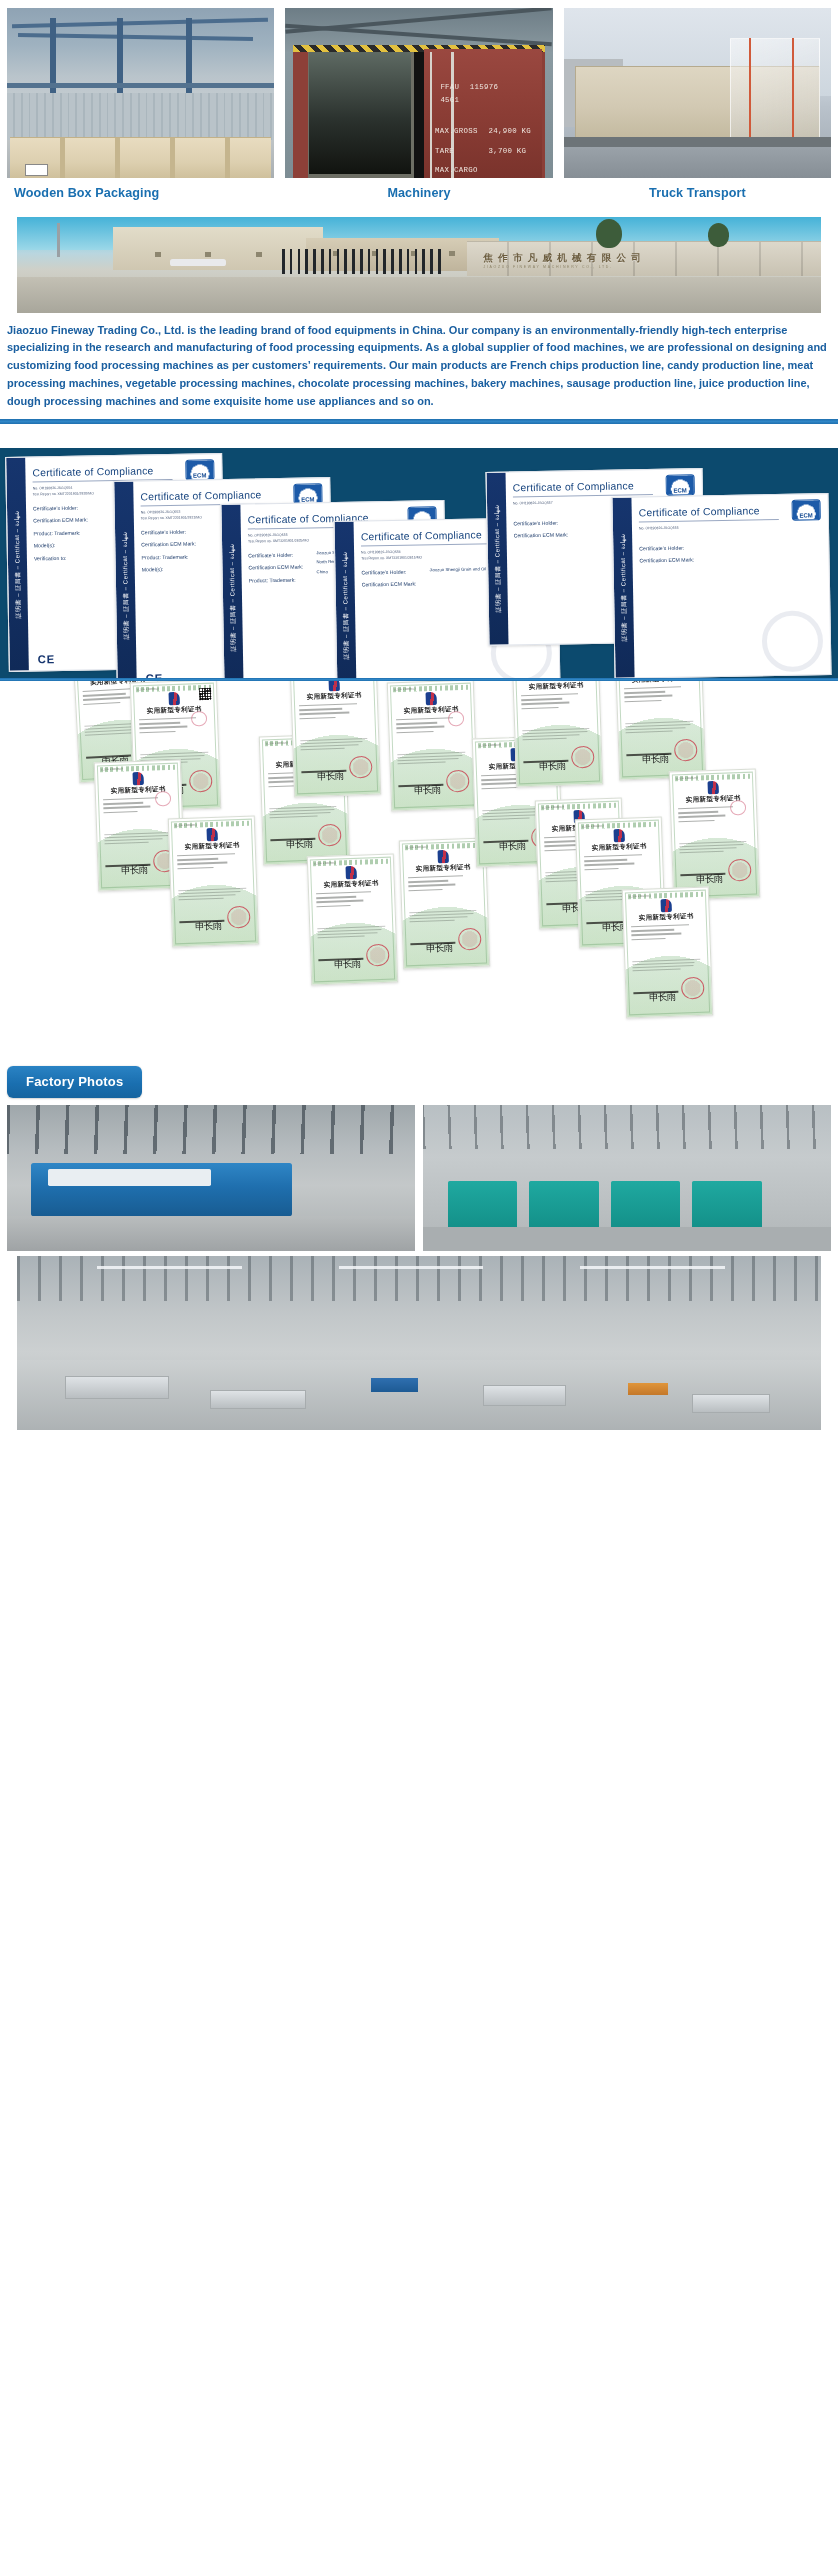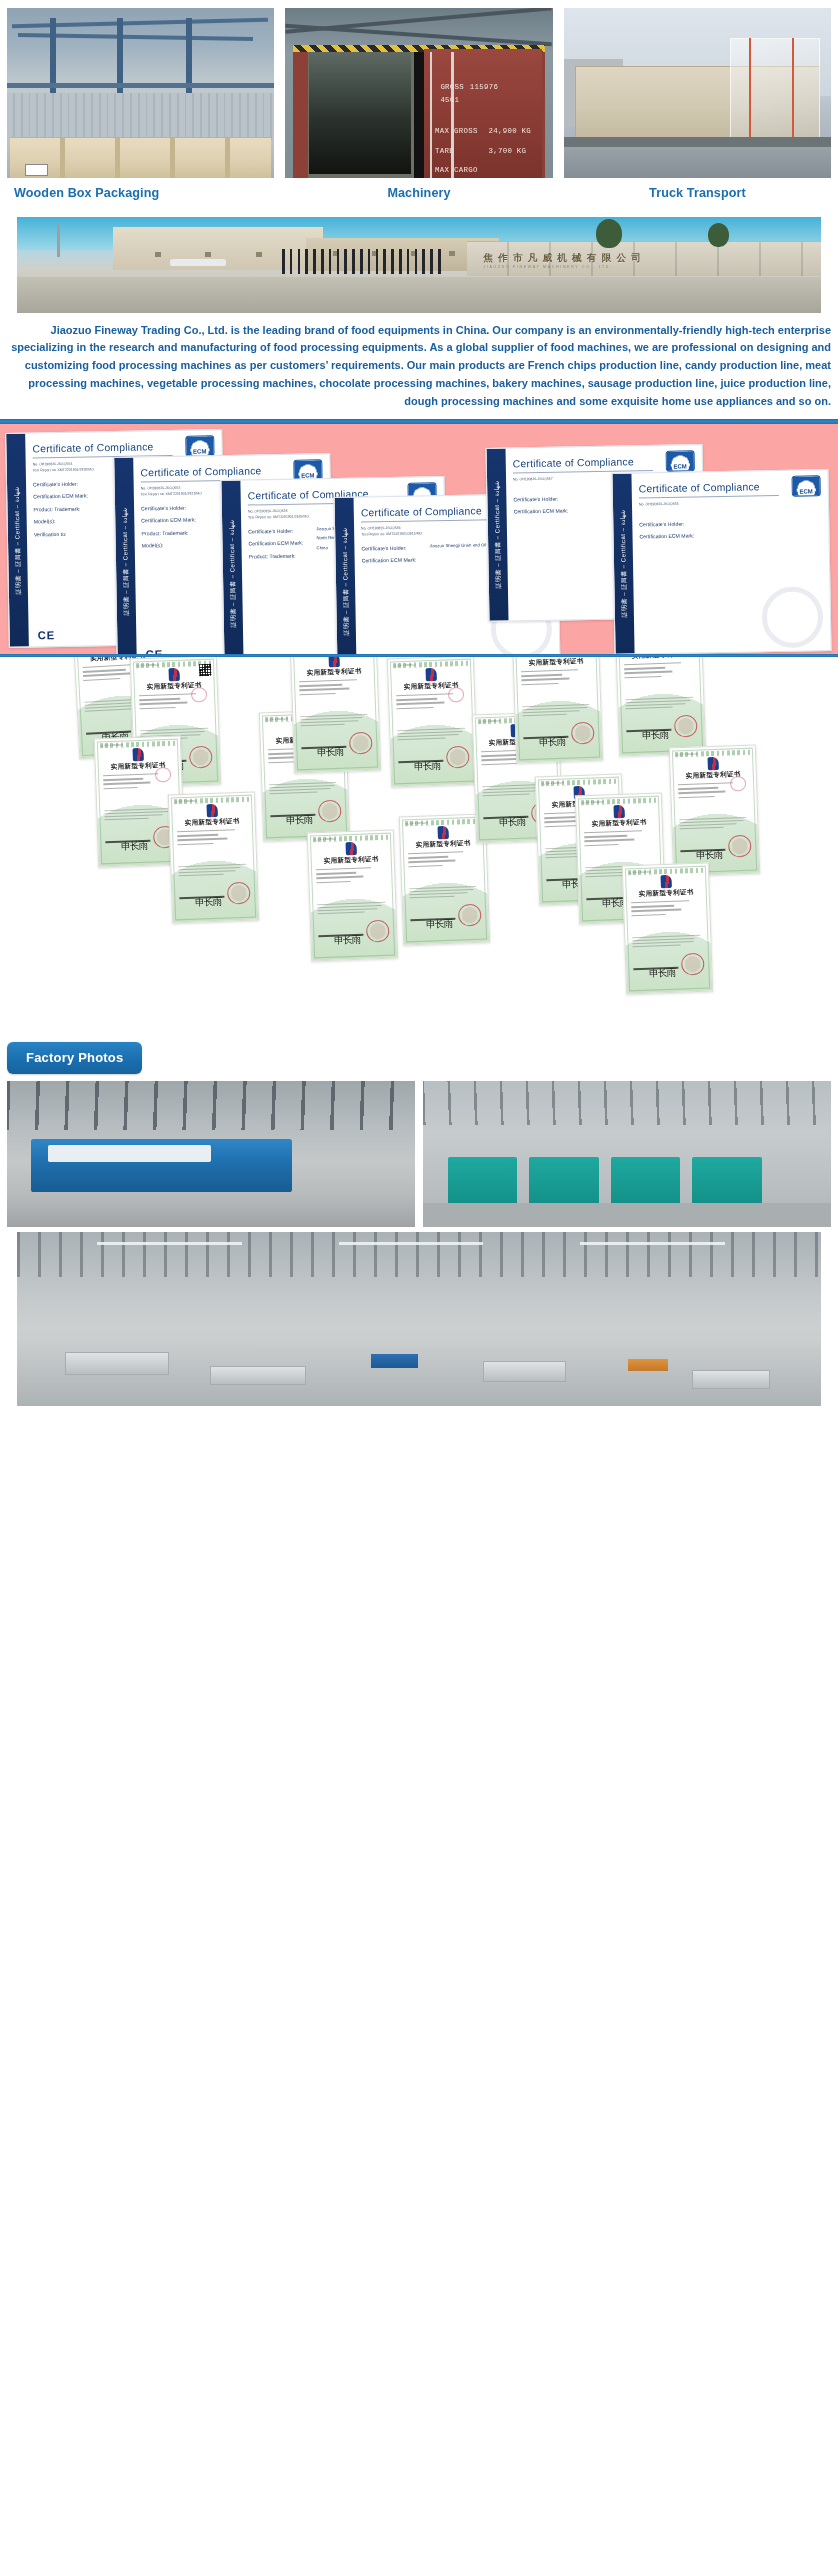--- a/index.html
+++ b/index.html
@@ -136,26 +136,26 @@
   .sc-gate .g-crane { position:absolute; left:5%; top:6%; width:2.6px; height:36%; background:#9aa0a4; }
 
   
   .divider { width:100%; height:4.3px;
     background: linear-gradient(180deg,#1f6fae 0%,#2f86c6 50%,#1f6fae 100%); }
   .divider.thin { height:3.5px; }
 
   
   .profile-text {
     color:#1a5fa0; font-size:11px; line-height:1.62; font-weight:bold;
-    padding:8.7px 7px 8.7px 7px; text-align:right;
+    padding:8.7px 7px 8.7px 7px; text-align:left;
   }
 
   
   .cert-stage { position:relative; width:838px; height:230px;
-    background:#fca5a5; overflow:hidden; }
+    background:#0c4a6e; overflow:hidden;margin-top:24px; }
   .cert {
     position:absolute; background:#fff; border:0.9px solid #dfe3ea;
     box-shadow:0 0.9px 2.6px rgba(0,0,0,.16);
     overflow:hidden;
   }
   .cert .spine { position:absolute; left:0; top:0; bottom:0; width:19px;
     background: linear-gradient(180deg,#16356e,#102a58); }
   .cert .spine span { position:absolute; left:50%; top:50%;
     transform: translate(-50%,-50%) rotate(-90deg); transform-origin:center;
     color:#fff; font-size:6px; white-space:nowrap; letter-spacing:0.5px; }
@@ -300,21 +300,21 @@
       <div class="ph sc-cont">
         <div class="ceil"></div>
         <div class="truss t1"></div>
           <div class="truss t2"></div>
         <div class="box"></div>
         <div class="innerdark"></div>
         <div class="warn"></div>
         <div class="door"></div>
         <div class="strap" style="left:54%"></div>
         <div class="strap" style="left:62%"></div>
-        <div class="ctext" style="left:58%; top:44%;">GROSS</div>
+        <div class="ctext" style="left:58%; top:44%;">FFAU</div>
         <div class="ctext" style="left:69%; top:44%;">115976</div>
         <div class="ctext" style="left:58%; top:52%;">45G1</div>
         <div class="ctext" style="left:56%; top:70%;">MAX.GROSS</div>
         <div class="ctext" style="left:76%; top:70%;">24,900 KG</div>
         <div class="ctext" style="left:56%; top:82%;">TARE</div>
         <div class="ctext" style="left:76%; top:82%;">3,700 KG</div>
         <div class="ctext" style="left:56%; top:93%;">MAX.CARGO</div>
       </div>
       <div class="cap">Machinery</div>
     </div>

